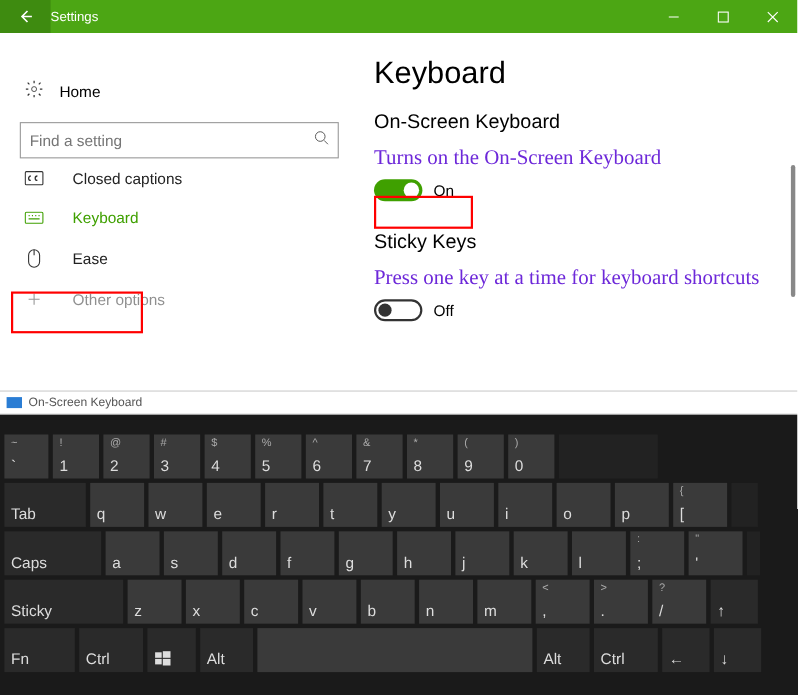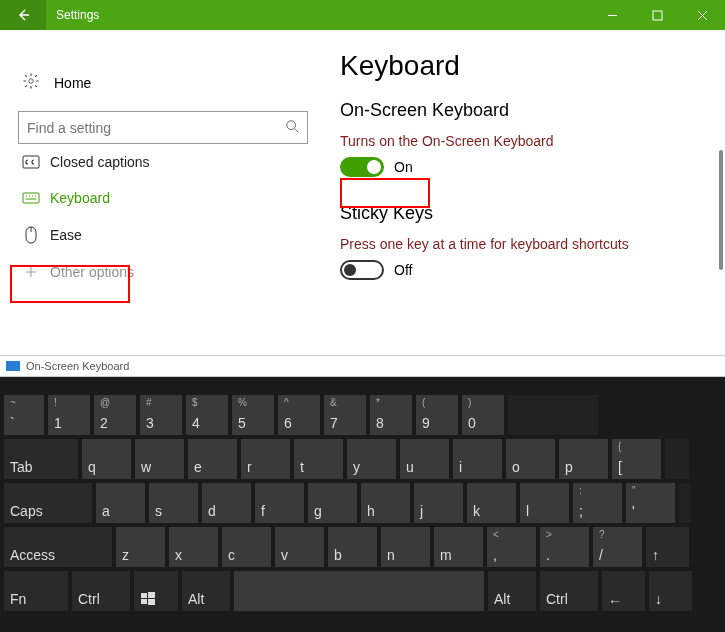--- a/index.html
+++ b/index.html
@@ -1,47 +1,47 @@
 <!DOCTYPE html>
 <html><head>
 <meta charset="utf-8">
 <style>
   * { box-sizing: border-box; margin: 0; padding: 0; font-family: "Segoe UI", Arial, sans-serif; }
   body { width: 725px; height: 632px; background: #fff; overflow: hidden; position: relative; }
 
   
   .titlebar { height: 30px; background: #4ca614; display: flex; align-items: center; color: #fff; font-size: 12px; }
   .back-box { width: 46px; height: 30px; background: #3e8b10; display: flex; align-items: center; justify-content: center; }
-  .title-text { padding-left: 10px; flex: 1; }
+  .title-text { flex: 1; }
   .win-btns { display: flex; }
   .win-btn { width: 45px; height: 30px; display: flex; align-items: center; justify-content: center; }
   .win-btn svg { stroke: #fff; fill: none; }
 
   
   .settings-body { display: flex; height: 325px; position: relative; }
   .left-col { width: 340px; padding: 36px 0 0 18px; }
   .right-col { flex: 1; padding: 20px 12px 0 0; position: relative; }
 
   .home-row { display: flex; align-items: center; gap: 14px; font-size: 14px; padding: 6px 0 18px 4px; }
   .gear svg { stroke: #333; fill: none; }
 
   .search-box { width: 290px; height: 33px; border: 1px solid #999; display: flex; align-items: center; padding: 0 8px; justify-content: space-between; }
   .search-box input { border: none; outline: none; font-size: 14px; width: 240px; color: #737373; }
   .search-box .mag svg { stroke: #555; fill: none; }
 
   .cat-label { color: #777; font-size: 13px; margin: 28px 0 8px 4px; }
 
-  .nav-item { display: flex; align-items: center; gap: 10px; font-size: 14px; padding: 10px 4px; color: #222; }
+  .nav-item { display: flex; align-items: center; gap: 26px; font-size: 14px; padding: 10px 4px; color: #222; }
   .nav-item.selected { color: #3fa000; }
   .nav-item .nicon { width: 18px; display: flex; justify-content: center; }
   .red-box-nav { position: absolute; border: 2px solid red; }
 
   .page-title { font-size: 28px; font-weight: 400; margin-bottom: 18px; }
   .section-h { font-size: 18px; font-weight: 400; margin-bottom: 12px; }
-  .desc { font-size: 14px; margin-bottom: 8px; color: #7f1d1d; }
+  .desc { font-size: 19px; margin-bottom: 8px; color: #6d28d9; font-family: Liberation Serif, serif; }
 
   .toggle-row { display: flex; align-items: center; gap: 10px; font-size: 14px; margin-bottom: 26px; }
   .toggle { width: 44px; height: 20px; border-radius: 10px; position: relative; }
   .toggle.on { background: #3fa000; }
   .toggle.on::after { content: ""; position: absolute; right: 3px; top: 3px; width: 14px; height: 14px; background: #fff; border-radius: 50%; }
   .toggle.off { background: #fff; border: 2px solid #333; width: 44px; height: 20px; }
   .toggle.off::after { content: ""; position: absolute; left: 2px; top: 2px; width: 12px; height: 12px; background: #333; border-radius: 50%; }
 
   .red-box-toggle { position: absolute; border: 2px solid red; }
 
@@ -303,21 +303,21 @@
       <div class="key" style="width: 49px;">
         <span class="sup">"</span>
         <span>'</span>
       </div>
       <div class="key dark" style="width: 10px;">
         <span></span>
       </div>
     </div>
   <div class="krow" id="krow4">
       <div class="key sp" style="width: 108px;">
-        <span>Access</span>
+        <span>Sticky</span>
       </div>
       <div class="key" style="width: 49px;">
         <span>z</span>
       </div>
       <div class="key" style="width: 49px;">
         <span>x</span>
       </div>
       <div class="key" style="width: 49px;">
         <span>c</span>
       </div>

